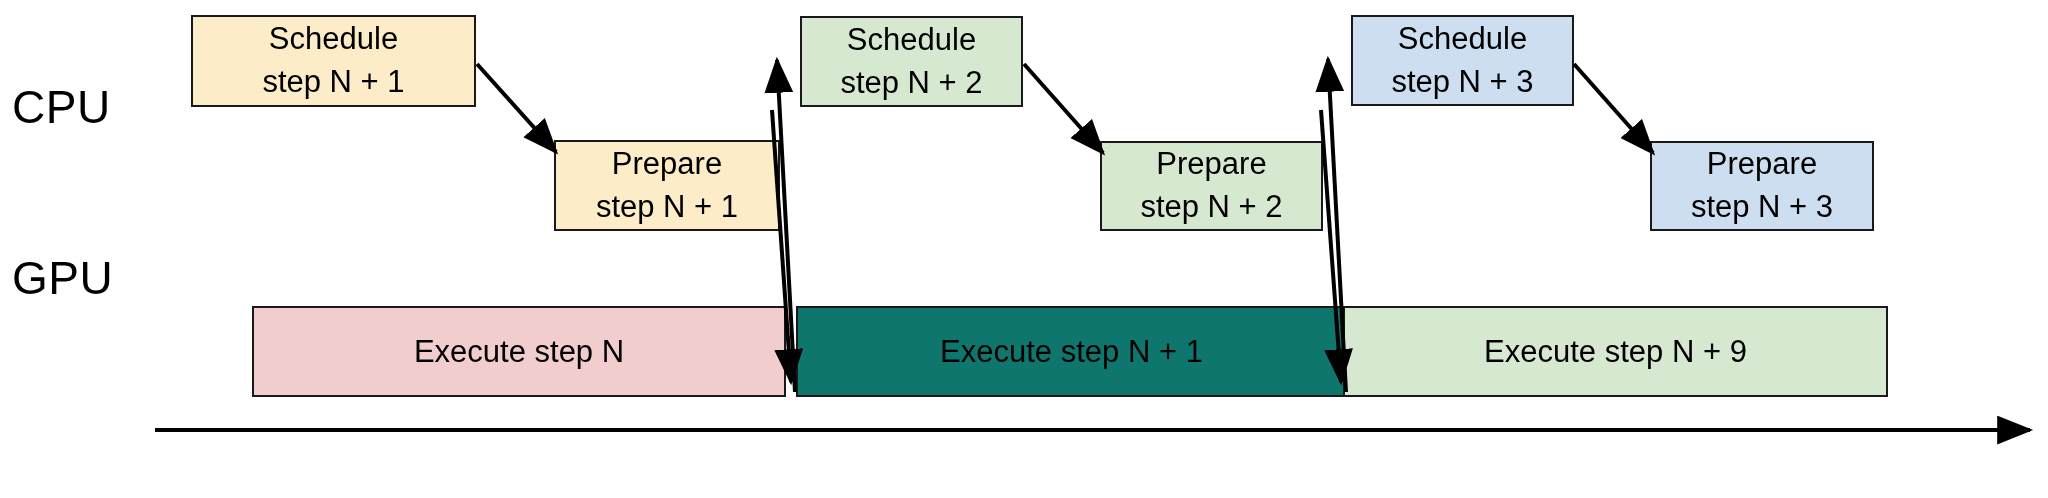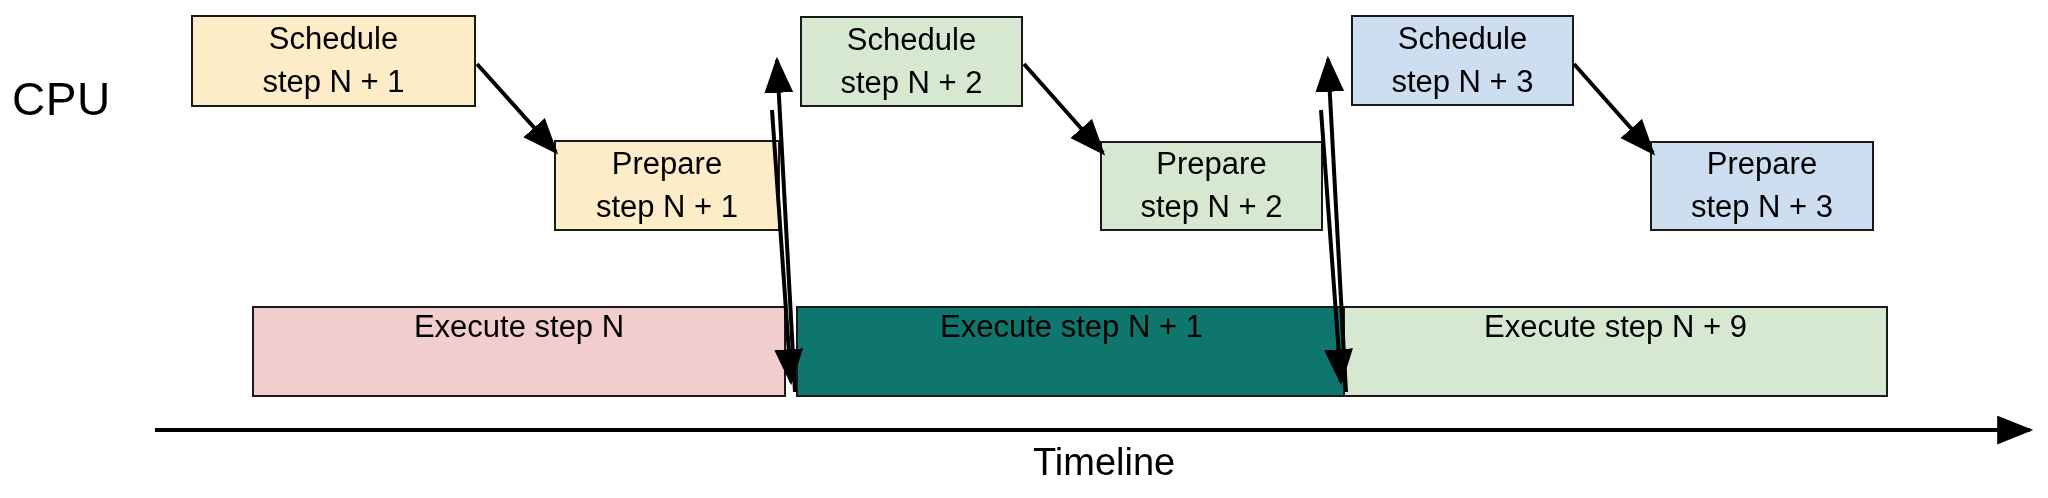--- a/index.html
+++ b/index.html
@@ -18,20 +18,21 @@
     background: #ffffff;
     overflow: hidden;
   }
   .lane-label {
     position: absolute;
     font-size: 46px;
     color: #000000;
     line-height: 1;
     letter-spacing: 0.5px;
     white-space: nowrap;
+    margin-top: 8px;
   }
   #lane-cpu { left: 12px; top: 76px; }
   #lane-gpu { left: 12px; top: 247px; }
 
   .task-box {
     position: absolute;
     box-sizing: border-box;
     border: 2px solid #191919;
     display: flex;
     flex-direction: column;
@@ -43,21 +44,21 @@
     text-align: center;
     white-space: nowrap;
   }
   .task-box .l1, .task-box .l2 { display: block; }
 
   .bar-box {
     position: absolute;
     box-sizing: border-box;
     border: 2px solid #191919;
     display: flex;
-    align-items: flex-start;
+    align-items: center;
     justify-content: center;
     color: #000000;
     font-size: 31px;
     line-height: 1.2;
     white-space: nowrap;
   }
 
   #arrow-layer {
     position: absolute;
     left: 0;
@@ -76,20 +77,21 @@
     left: 1033px;
     top: 443px;
   }
 </style>
 </head>
 <body>
 
 <div id="canvas">
 
   <div class="lane-label" id="lane-cpu">CPU</div>
+  <div class="lane-label" id="lane-gpu">GPU</div>
 
   <div class="task-box" style="left:191px; top:15px; width:285px; height:92px; background:#fcedc8;">
     <span class="l1">Schedule</span>
     <span class="l2">step N + 1</span>
   </div>
 
   <div class="task-box" style="left:800px; top:16px; width:223px; height:91px; background:#d7e8d1;">
     <span class="l1">Schedule</span>
     <span class="l2">step N + 2</span>
   </div>
@@ -141,15 +143,14 @@
 
     <line x1="795" y1="392" x2="777" y2="60" stroke="#000000" stroke-width="4" marker-end="url(#ah)"></line>
     <line x1="772" y1="110" x2="791" y2="382" stroke="#000000" stroke-width="4" marker-end="url(#ah)"></line>
 
     <line x1="1346" y1="392" x2="1328" y2="59" stroke="#000000" stroke-width="4" marker-end="url(#ah)"></line>
     <line x1="1321" y1="110" x2="1341" y2="382" stroke="#000000" stroke-width="4" marker-end="url(#ah)"></line>
 
     <line x1="155" y1="430" x2="2030" y2="430" stroke="#000000" stroke-width="4" marker-end="url(#ah)"></line>
   </svg>
 
-  <div class="timeline-label">Timeline</div>
 
 </div>
 
 </body></html>

